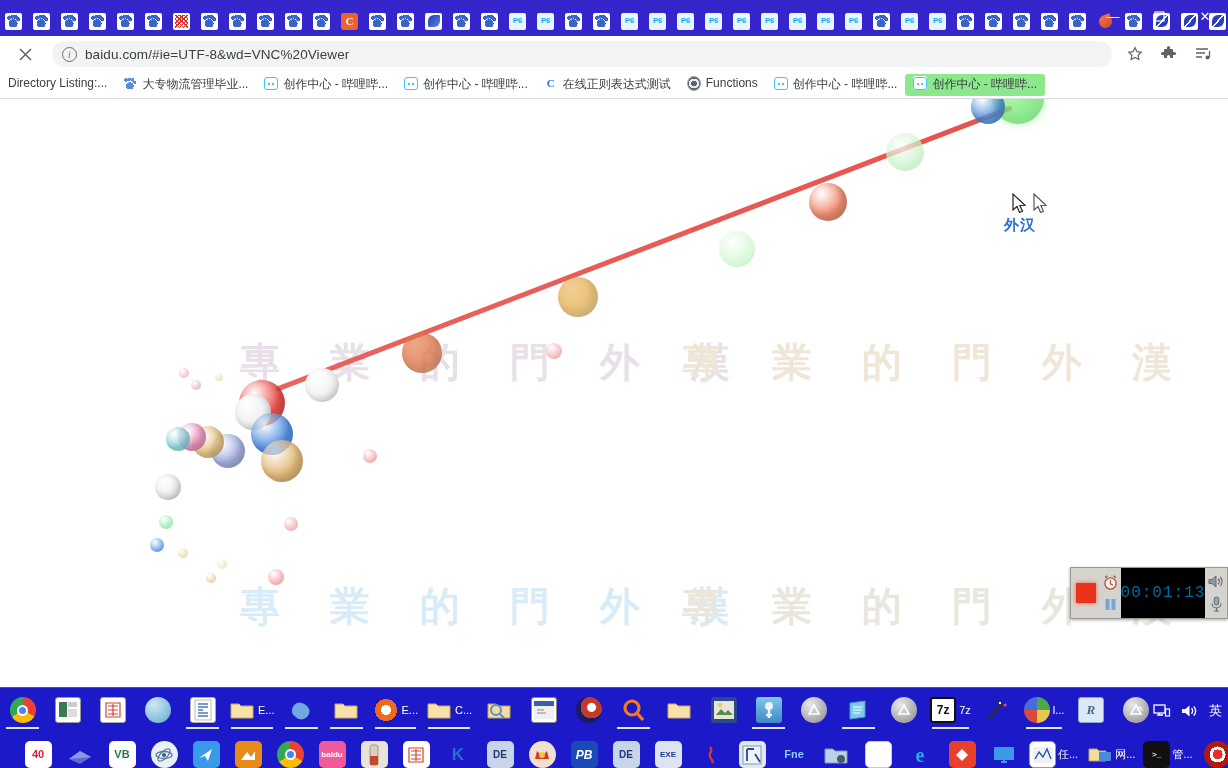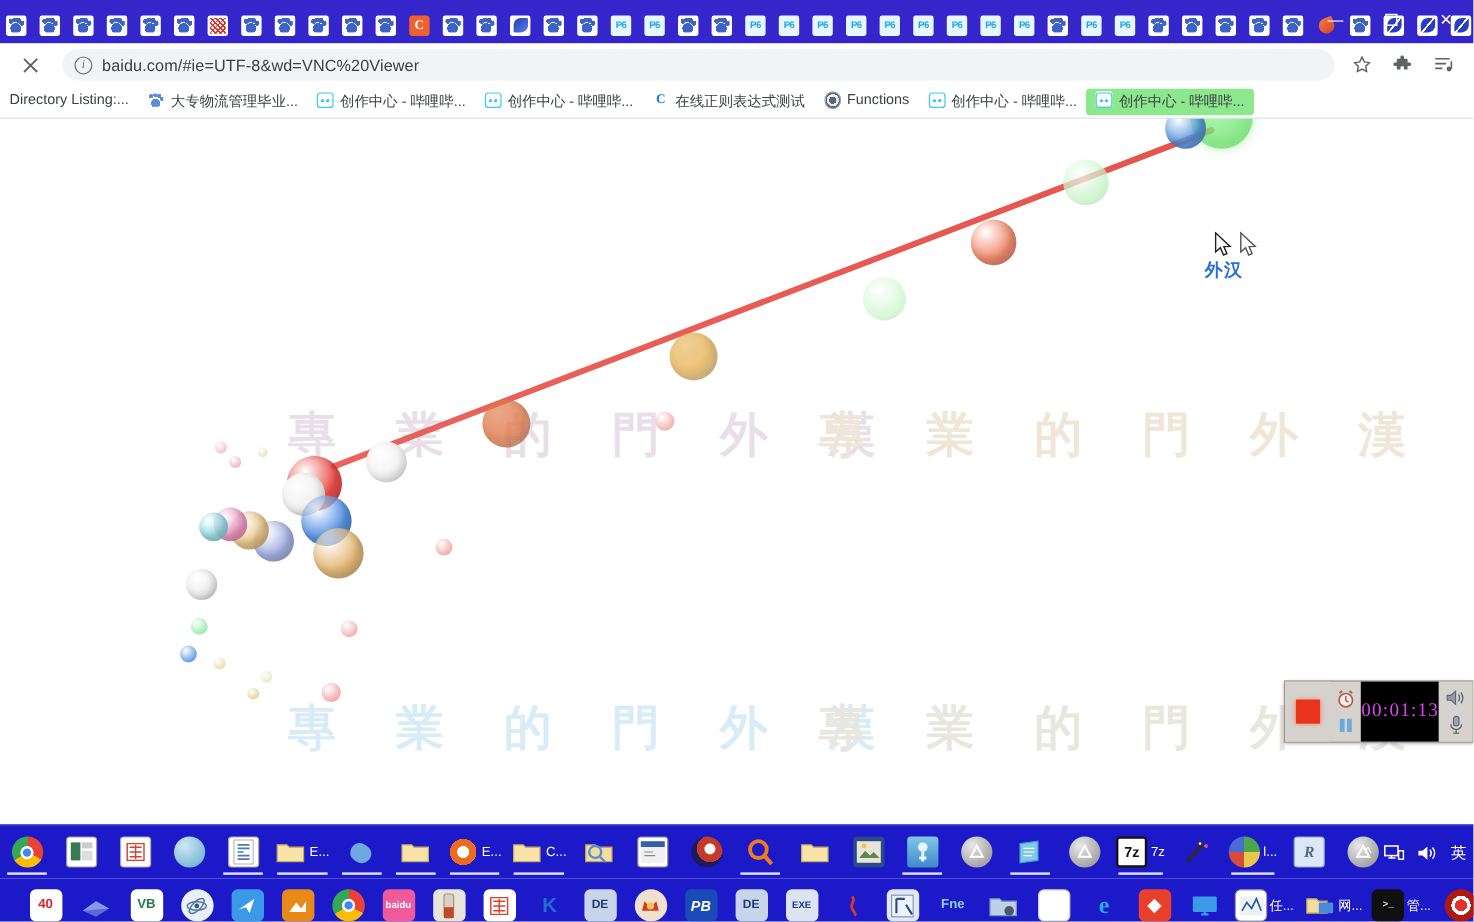--- a/index.html
+++ b/index.html
@@ -207,22 +207,22 @@
   }
   .rec-stop i {
     display:block; width: 20px; height: 20px; background:#e8341c;
     box-shadow: 0 0 4px rgba(255,80,50,.9);
   }
   .rec-col { width: 26px; display:flex; flex-direction:column;
      align-items:center; justify-content:space-around; padding:3px 0;}
   .lcd {
     flex: 1 1 auto; background: #000;
     display:flex;align-items:center;justify-content:center;
-    color:#d946ef;
-    font-family:Liberation Serif, serif;
+    color:#0369a1;
+    font-family:Liberation Mono, monospace;
     font-size: 16px; letter-spacing: 1px;
   }
   .rec-right { width: 28px; display:flex;flex-direction:column;
      align-items:center;justify-content:space-around; padding:2px 0;
      background:#d6d3ce;}
 
   
   .taskbar {
     height: 45px; background: #1c19c8;
     display: flex; align-items: center;

